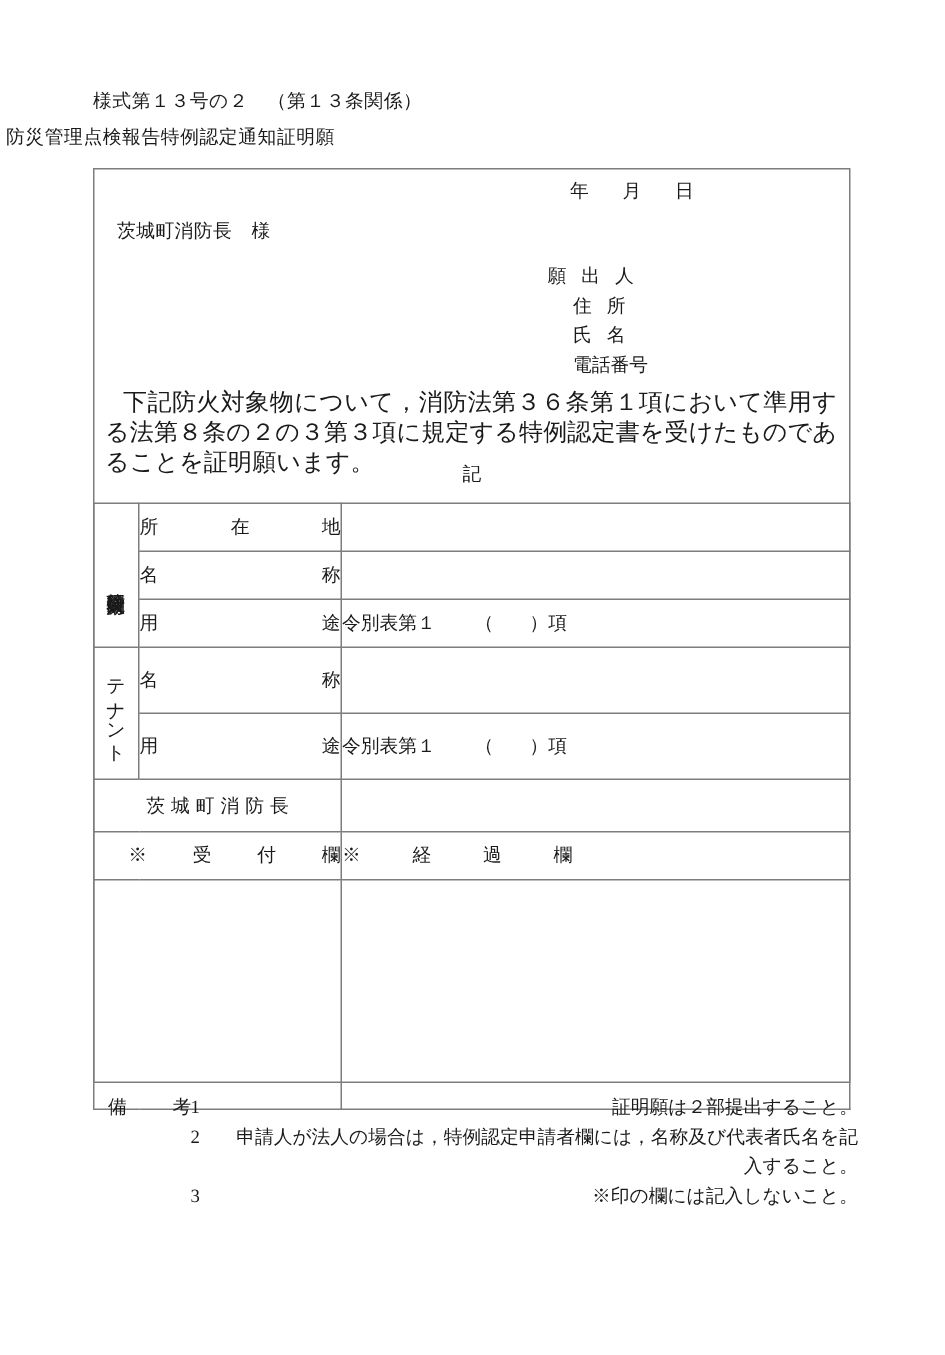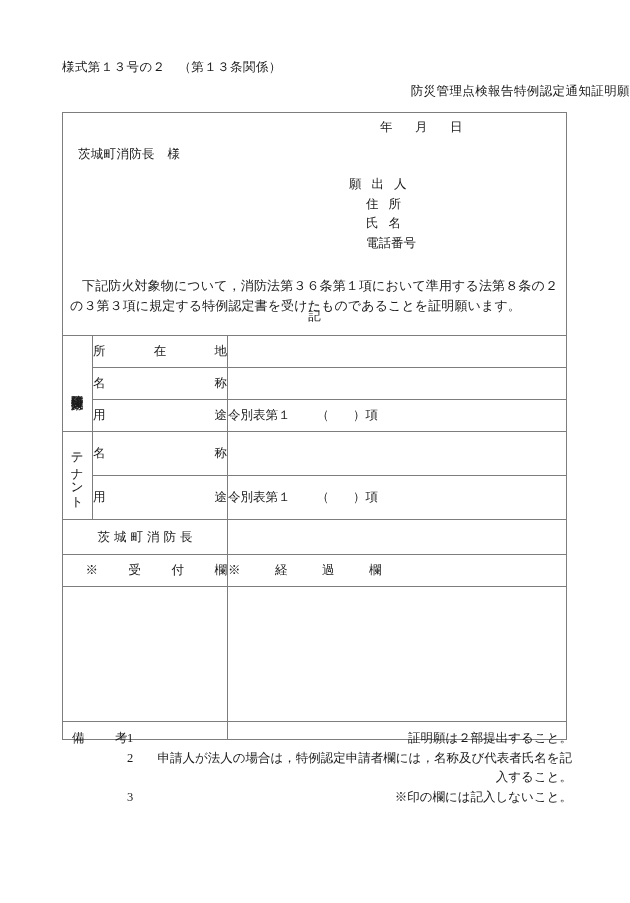--- a/index.html
+++ b/index.html
@@ -29,21 +29,21 @@
     top: 59px;
     font-size: 12.5px;
     letter-spacing: 0.4px;
     white-space: nowrap;
   }
   .doc-title {
     position: absolute;
     left: 0;
     top: 83px;
     width: 630px;
-    text-align: right;
+    text-align: left;
     font-size: 12.5px;
     letter-spacing: 0.4px;
     white-space: nowrap;
     padding-left: 4px;
     box-sizing: border-box;
   }
 
   
   .frame {
     position: absolute;
@@ -71,37 +71,37 @@
     left: 78px;
     top: 146px;
     font-size: 12.5px;
     letter-spacing: 0.3px;
     white-space: nowrap;
   }
 
   
   .applicant {
     position: absolute;
-    left: 349px;
+    left: 365px;
     top: 174px;
     font-size: 12.5px;
     line-height: 19.5px;
     white-space: nowrap;
   }
   .applicant .ap-head { letter-spacing: 3px; }
   .applicant .ap-row { padding-left: 17px; }
   .applicant .ap-sp { letter-spacing: 10px; }
 
   
   .body-text {
     position: absolute;
     left: 70px;
-    top: 276px;
+    top: 258px;
     width: 488px;
-    font-size: 13px;
+    font-size: 16px;
     line-height: 20px;
     text-indent: 12px;
     letter-spacing: 0.1px;
     text-align: justify;
   }
   .ki {
     position: absolute;
     left: 62px;
     top: 308px;
     width: 505px;

